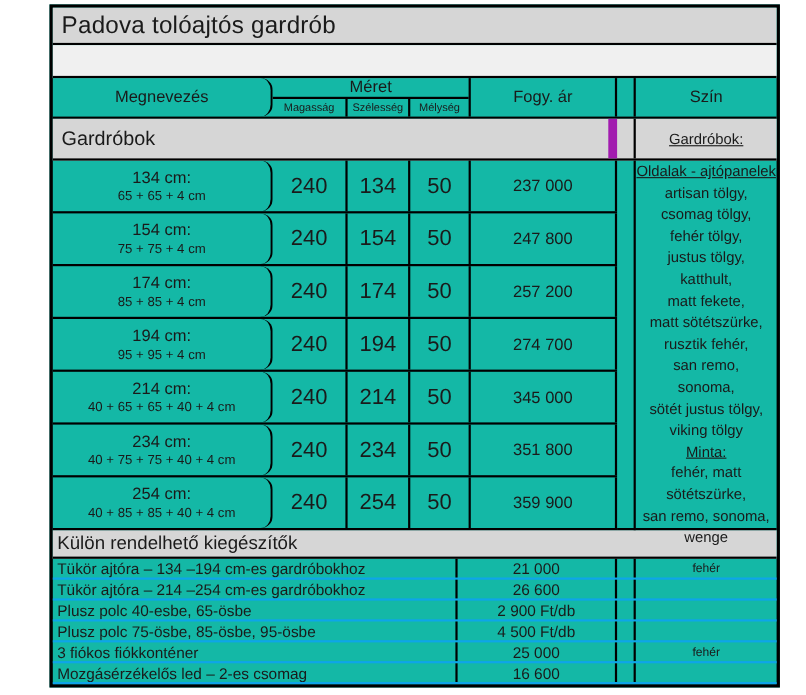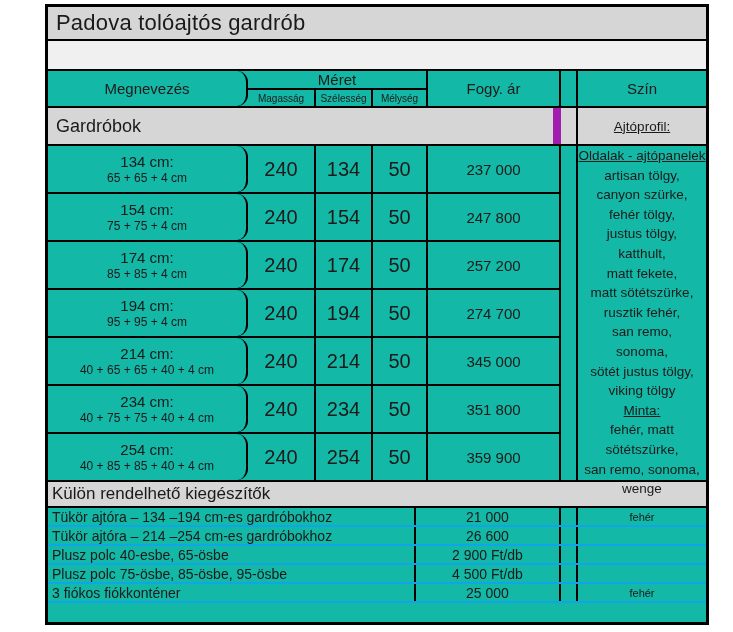--- a/index.html
+++ b/index.html
@@ -143,21 +143,21 @@
     </div>
     <div class="hcell c-price vline">Fogy. ár</div>
     <div class="c-narrow vline"></div>
     <div class="hcell c-szin">Szín</div>
   </div>
 
   <div class="row gard-band">
     <div class="gard-label">Gardróbok</div>
     <div class="gard-narrow"></div>
     <div class="ajtoprofil">
-      <span class="underlined">Ajtóprofil:</span>
+      <span class="underlined">Gardróbok:</span>
     </div>
   </div>
 
   <div class="main-body">
     <div class="left-rows">
 
       <div class="prow">
         <div class="cell c-name">
           <div class="pname">134 cm:</div>
           <div class="psub">65 + 65 + 4 cm</div>
@@ -234,21 +234,21 @@
         <div class="cell c-price pricetxt">359 900</div>
       </div>
 
     </div>
 
     <div class="narrow-tall"></div>
 
     <div class="szin-panel">
       <span class="underlined">Oldalak - ajtópanelek</span>
       <span>artisan tölgy,</span>
-      <span>canyon szürke,</span>
+      <span>csomag tölgy,</span>
       <span>fehér tölgy,</span>
       <span>justus tölgy,</span>
       <span>katthult,</span>
       <span>matt fekete,</span>
       <span>matt sötétszürke,</span>
       <span>rusztik fehér,</span>
       <span>san remo,</span>
       <span>sonoma,</span>
       <span>sötét justus tölgy,</span>
       <span>viking tölgy</span>
@@ -286,14 +286,20 @@
     <div class="a-price">4 500 Ft/db</div>
     <div class="a-narrow"></div>
     <div class="a-color"></div>
   </div>
   <div class="arow">
     <div class="a-name">3 fiókos fiókkonténer</div>
     <div class="a-price">25 000</div>
     <div class="a-narrow"></div>
     <div class="a-color">fehér</div>
   </div>
+  <div class="arow">
+    <div class="a-name">Mozgásérzékelős led – 2-es csomag</div>
+    <div class="a-price">16 600</div>
+    <div class="a-narrow"></div>
+    <div class="a-color"></div>
+  </div>
 
 </div>
 
 </body></html>

